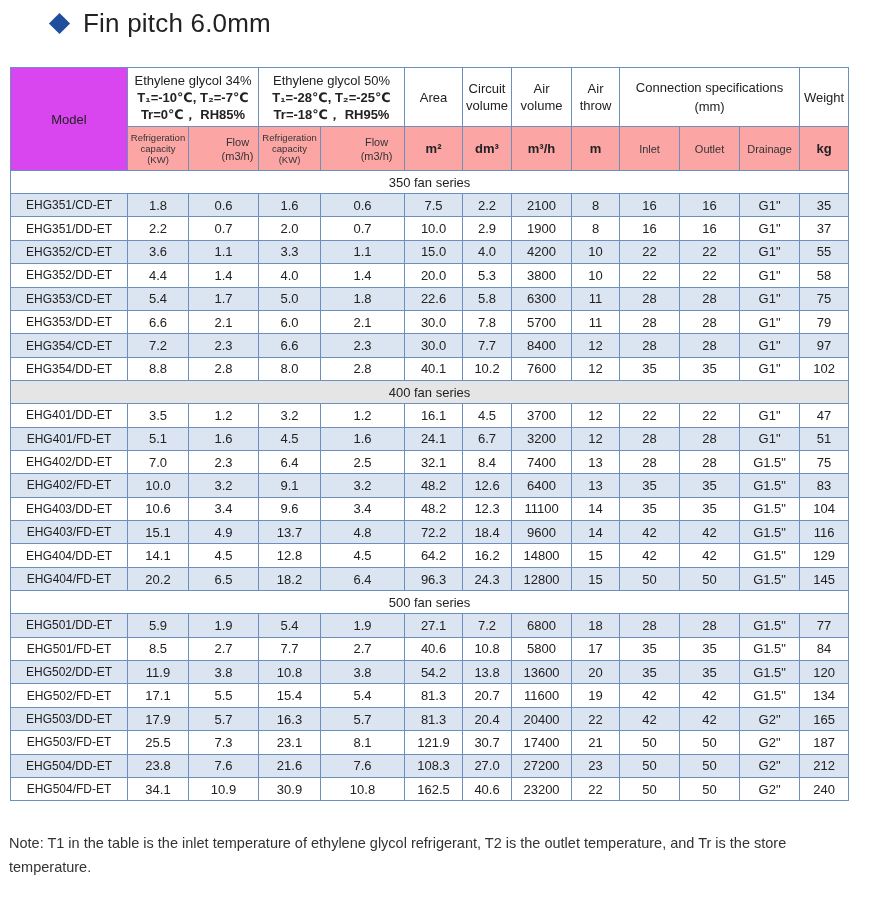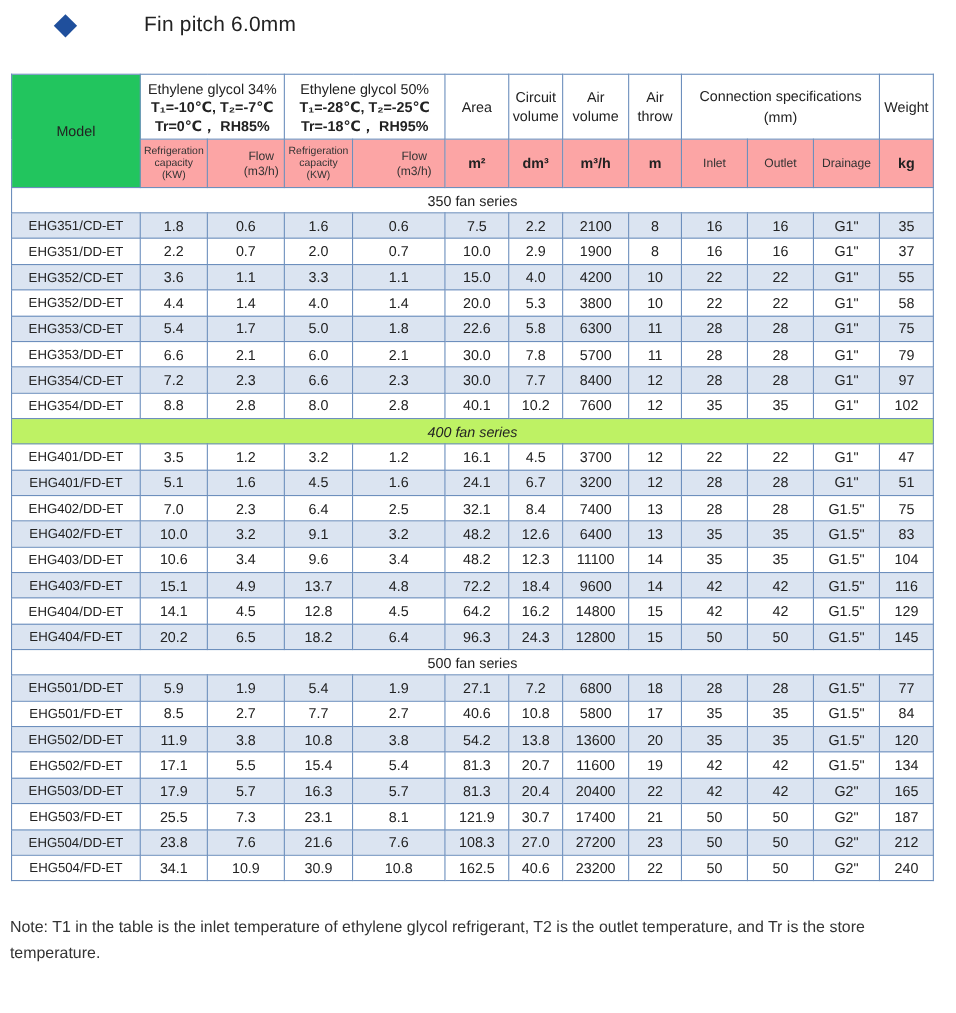--- a/index.html
+++ b/index.html
@@ -1,36 +1,36 @@
 <!DOCTYPE html>
 <html><head>
 <meta charset="utf-8">
 <style>
   html, body { margin: 0; padding: 0; background: #ffffff; }
   body { width: 869px; height: 921px; position: relative; overflow: hidden;
          font-family: "Liberation Sans", "DejaVu Sans", sans-serif; color: #222; }
 
   .title { position: absolute; left: 52px; top: 6px; height: 34px; display: flex; align-items: center; }
   .diamond { width: 15px; height: 15px; background: #1f4f9c; transform: rotate(45deg); margin-right: 16px; }
-  .title-text { font-size: 19px; color: #222; letter-spacing: 0.2px; margin-left: 48px; }
+  .title-text { font-size: 26px; color: #222; letter-spacing: 0.2px; }
 
   table.spec { position: absolute; left: 10px; top: 67px; width: 838px;
                border-collapse: collapse; table-layout: fixed; font-size: 13px; }
   table.spec td, table.spec th { border: 1.5px solid #6d8fbd; text-align: center; padding: 0; 
                font-weight: normal; }
   .h1 th { height: 58px; font-size: 13px; background: #ffffff; color: #222; }
   .h1 .cond { line-height: 17px; font-weight: bold; }
   .h1 .cond .l1 { font-weight: normal; }
   .h2 th { height: 43px; background: #fca5a5; font-size: 12px; }
   .h2 th.small { font-size: 9.5px; line-height: 11px; color: #333; }
   .h2 th.flow { font-size: 11px; line-height: 14px; color: #333; padding-left: 28px; }
   .h2 th.unit { font-size: 13px; font-weight: bold; }
   .h2 th.conn { font-size: 11px; color: #333; margin-top: 32px; }
   .series td { height: 22px; text-align: left; padding-left: 6px; font-size: 13px; color: #222; }
-  .series.shaded td { background: #bef264; font-style: italic; }
+  .series.shaded td { background: #e5e5e5; }
   .series.white td { background: #ffffff; margin-top: 20px; }
   tr.data td { height: 22.4px; font-size: 13px; color: #222; }
   tr.data td.model { font-weight: normal; font-size: 12px; }
   tr.data.shaded td { background: #dbe4f1; }
   tr.data.white td { background: #ffffff; }
 
   .note { position: absolute; left: 9px; top: 831px; width: 845px; font-size: 14.5px;
           line-height: 24px; color: #333; }
 </style>
 </head>
@@ -52,21 +52,21 @@
       <col style="width:49px">
       <col style="width:60px">
       <col style="width:48px">
     <col style="width:60px">
       <col style="width:60px">
       <col style="width:60px">
       <col style="width:49px">
   </colgroup>
   <thead>
     <tr class="h1">
-      <th rowspan="2" style="background:#22c55e;font-size:13px;">
+      <th rowspan="2" style="background:#d946ef;font-size:13px;">
         <span>Model</span>
       </th>
       <th colspan="2" class="cond">
         <div class="l1">Ethylene glycol 34%</div>
         <div>T₁=-10℃, T₂=-7℃</div>
         <div>Tr=0℃， RH85%</div>
       </th>
       <th colspan="2" class="cond">
         <div class="l1">Ethylene glycol 50%</div>
         <div>T₁=-28℃, T₂=-25℃</div>

